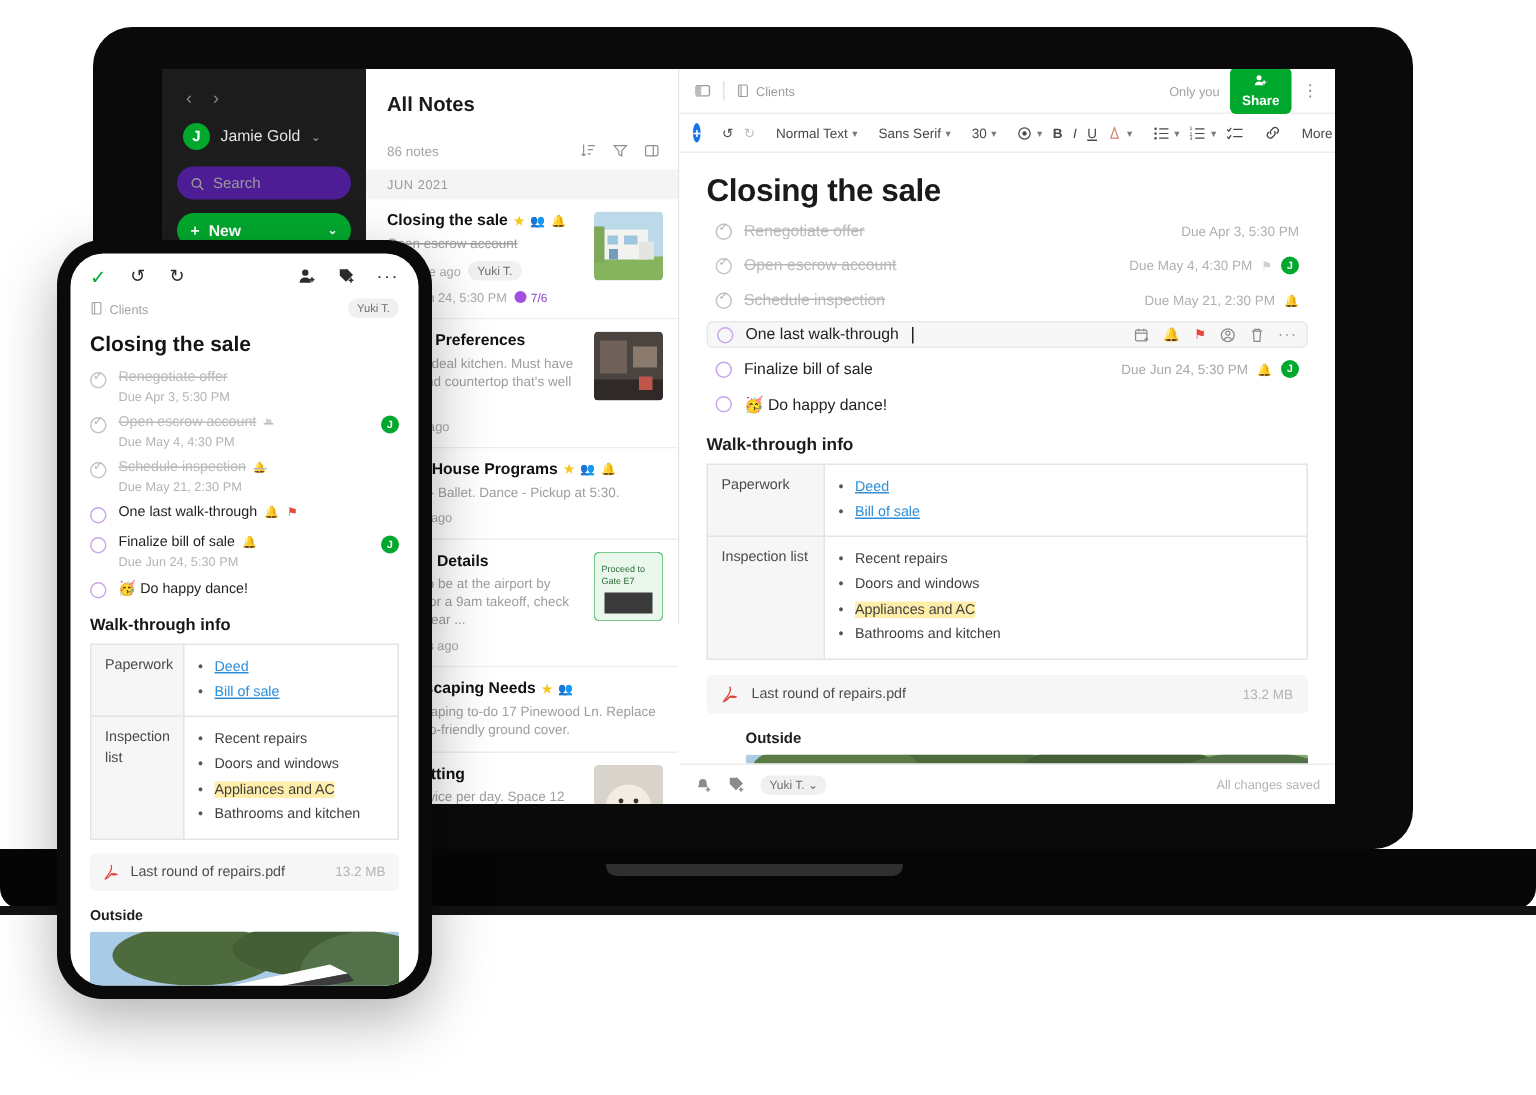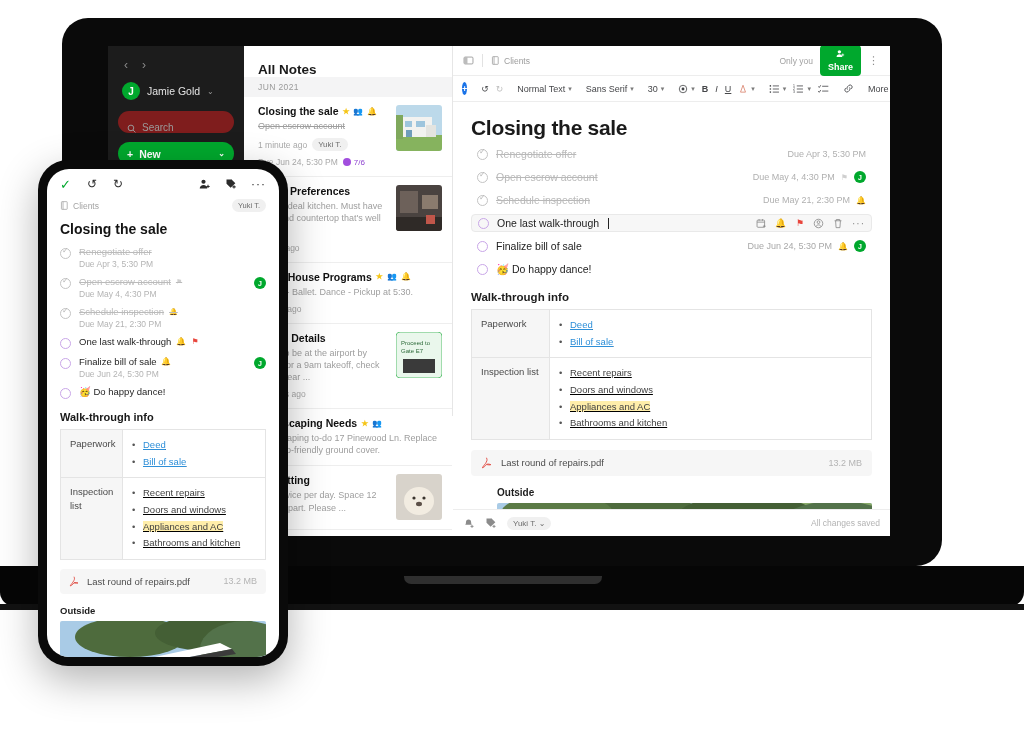--- a/index.html
+++ b/index.html
@@ -23,21 +23,21 @@
   .sidebar { position: absolute; left: 0; top: 0; width: 136px; height: 490px;
     background: #1c1c1c; color: #d6d6d6; padding: 10px 10px 0 10px; }
   .nav-arrows { display: flex; gap: 14px; color: #8a8a8a; font-size: 12px;
     padding: 2px 6px 10px 6px; }
   .nav-arrows span { cursor: pointer; }
   .acct { display: flex; align-items: center; gap: 7px; padding: 0 4px 11px 4px; }
   .acct-av { width: 18px; height: 18px; border-radius: 50%; background: #00a82d; color: #fff;
     font-size: 10px; font-weight: bold; display: flex; align-items: center; justify-content: center; }
   .acct-name { font-size: 10.5px; color: #e3e3e3; }
   .acct-caret { font-size: 8px; color: #9a9a9a; }
-  .search { display: flex; align-items: flex-end; gap: 6px; background: #7f1d1d; border-radius: 13px;
+  .search { display: flex; align-items: center; gap: 6px; background: #4c1d95; border-radius: 13px;
     height: 22px; padding: 0 9px; margin-bottom: 9px; }
   .search-ph { font-size: 10px; color: #9b9b9b; }
   .newbtn { display: flex; align-items: center; height: 23px; background: #00a82d;
     border-radius: 13px; color: #fff; font-size: 10.5px; font-weight: bold; padding: 0 9px;
     justify-content: space-between; }
   .newbtn-l { display: flex; align-items: center; gap: 6px; }
   .newbtn-caret { font-size: 8px; }
   .side-item { display: flex; align-items: center; gap: 8px; padding: 7px 5px; font-size: 10.5px;
     color: #cfcfcf; }
 
@@ -104,21 +104,21 @@
     font-size: 7px; font-weight: bold; display: flex; align-items: center; justify-content: center; }
   .hovertools { margin-left: auto; display: flex; align-items: center; gap: 9px; color: #8b8b8b;
     font-size: 10px; }
   .caret-blink { display: inline-block; width: 1px; height: 11px; background: #222;
     vertical-align: -2px; margin-left: 1px; }
 
   .sec-h { font-size: 11.5px; font-weight: bold; color: #1d1d1d; margin: 12px 0 6px 0; }
   table.wt { width: 100%; border-collapse: collapse; table-layout: fixed; border-radius: 23px; }
   table.wt td { border: 1px solid #e4e4e4; vertical-align: top; padding: 7px 9px; }
   td.wt-k { width: 78px; background: #f6f6f6; font-size: 9.5px; color: #4a4a4a; line-height: 1.4; }
-  td.wt-v ul { list-style: none; text-decoration: underline; }
+  td.wt-v ul { list-style: none; }
   td.wt-v li { font-size: 9.5px; color: #3f3f3f; line-height: 1.75; position: relative;
     padding-left: 11px; }
   td.wt-v li::before { content: "•"; position: absolute; left: 0; color: #555; }
   td.wt-v a { color: #2e8fd8; text-decoration: underline; }
   .hl { background: #ffeeaa; }
 
   .attach { display: flex; align-items: center; gap: 9px; background: #f6f6f6; border-radius: 4px;
     padding: 7px 10px; margin-top: 10px; }
   .attach-name { font-size: 9.5px; color: #4d4d4d; }
   .attach-size { margin-left: auto; font-size: 9px; color: #b4b4b4; text-align: right; }
@@ -197,20 +197,36 @@
       <div class="side-item">
         <svg width="10" height="10" viewBox="0 0 16 16">
           <path d="M8 1.5 L15 7.5 H13 V14 H3 V7.5 H1 Z" fill="#cfcfcf"></path>
         </svg>
         <span>Home</span>
       </div>
     </div>
 
     <div class="noteslist">
       <div class="nl-title">All Notes</div>
+      <div class="nl-meta">
+        <span class="nl-count">86 notes</span>
+        <span class="nl-icons">
+          <svg width="11" height="11" viewBox="0 0 16 16">
+            <path d="M3 2 v11 M3 13 l-2-2 M3 13 l2-2" stroke="#8f8f8f" stroke-width="1.2" fill="none"></path>
+            <path d="M7 3h7 M7 7h5 M7 11h3" stroke="#8f8f8f" stroke-width="1.2"></path>
+          </svg>
+          <svg width="11" height="11" viewBox="0 0 16 16">
+            <path d="M2 3h12l-4.6 5.2V13L6.6 11.4V8.2Z" fill="none" stroke="#8f8f8f" stroke-width="1.2"></path>
+          </svg>
+          <svg width="11" height="11" viewBox="0 0 16 16">
+            <rect x="2" y="3" width="12" height="10" rx="1.5" fill="none" stroke="#8f8f8f" stroke-width="1.2"></rect>
+            <line x1="9.5" y1="3" x2="9.5" y2="13" stroke="#8f8f8f" stroke-width="1.2"></line>
+          </svg>
+        </span>
+      </div>
       <div class="nl-group">JUN 2021</div>
 
       <div class="note sel">
         <div class="note-body">
           <div class="note-title">
             <span>Closing the sale</span>
             <span style="color:#f5c518;font-size:8px;">★</span>
             <span style="color:#2aa744;font-size:8px;">👥</span>
             <span style="color:#4a90e2;font-size:8px;">🔔</span>
           </div>

